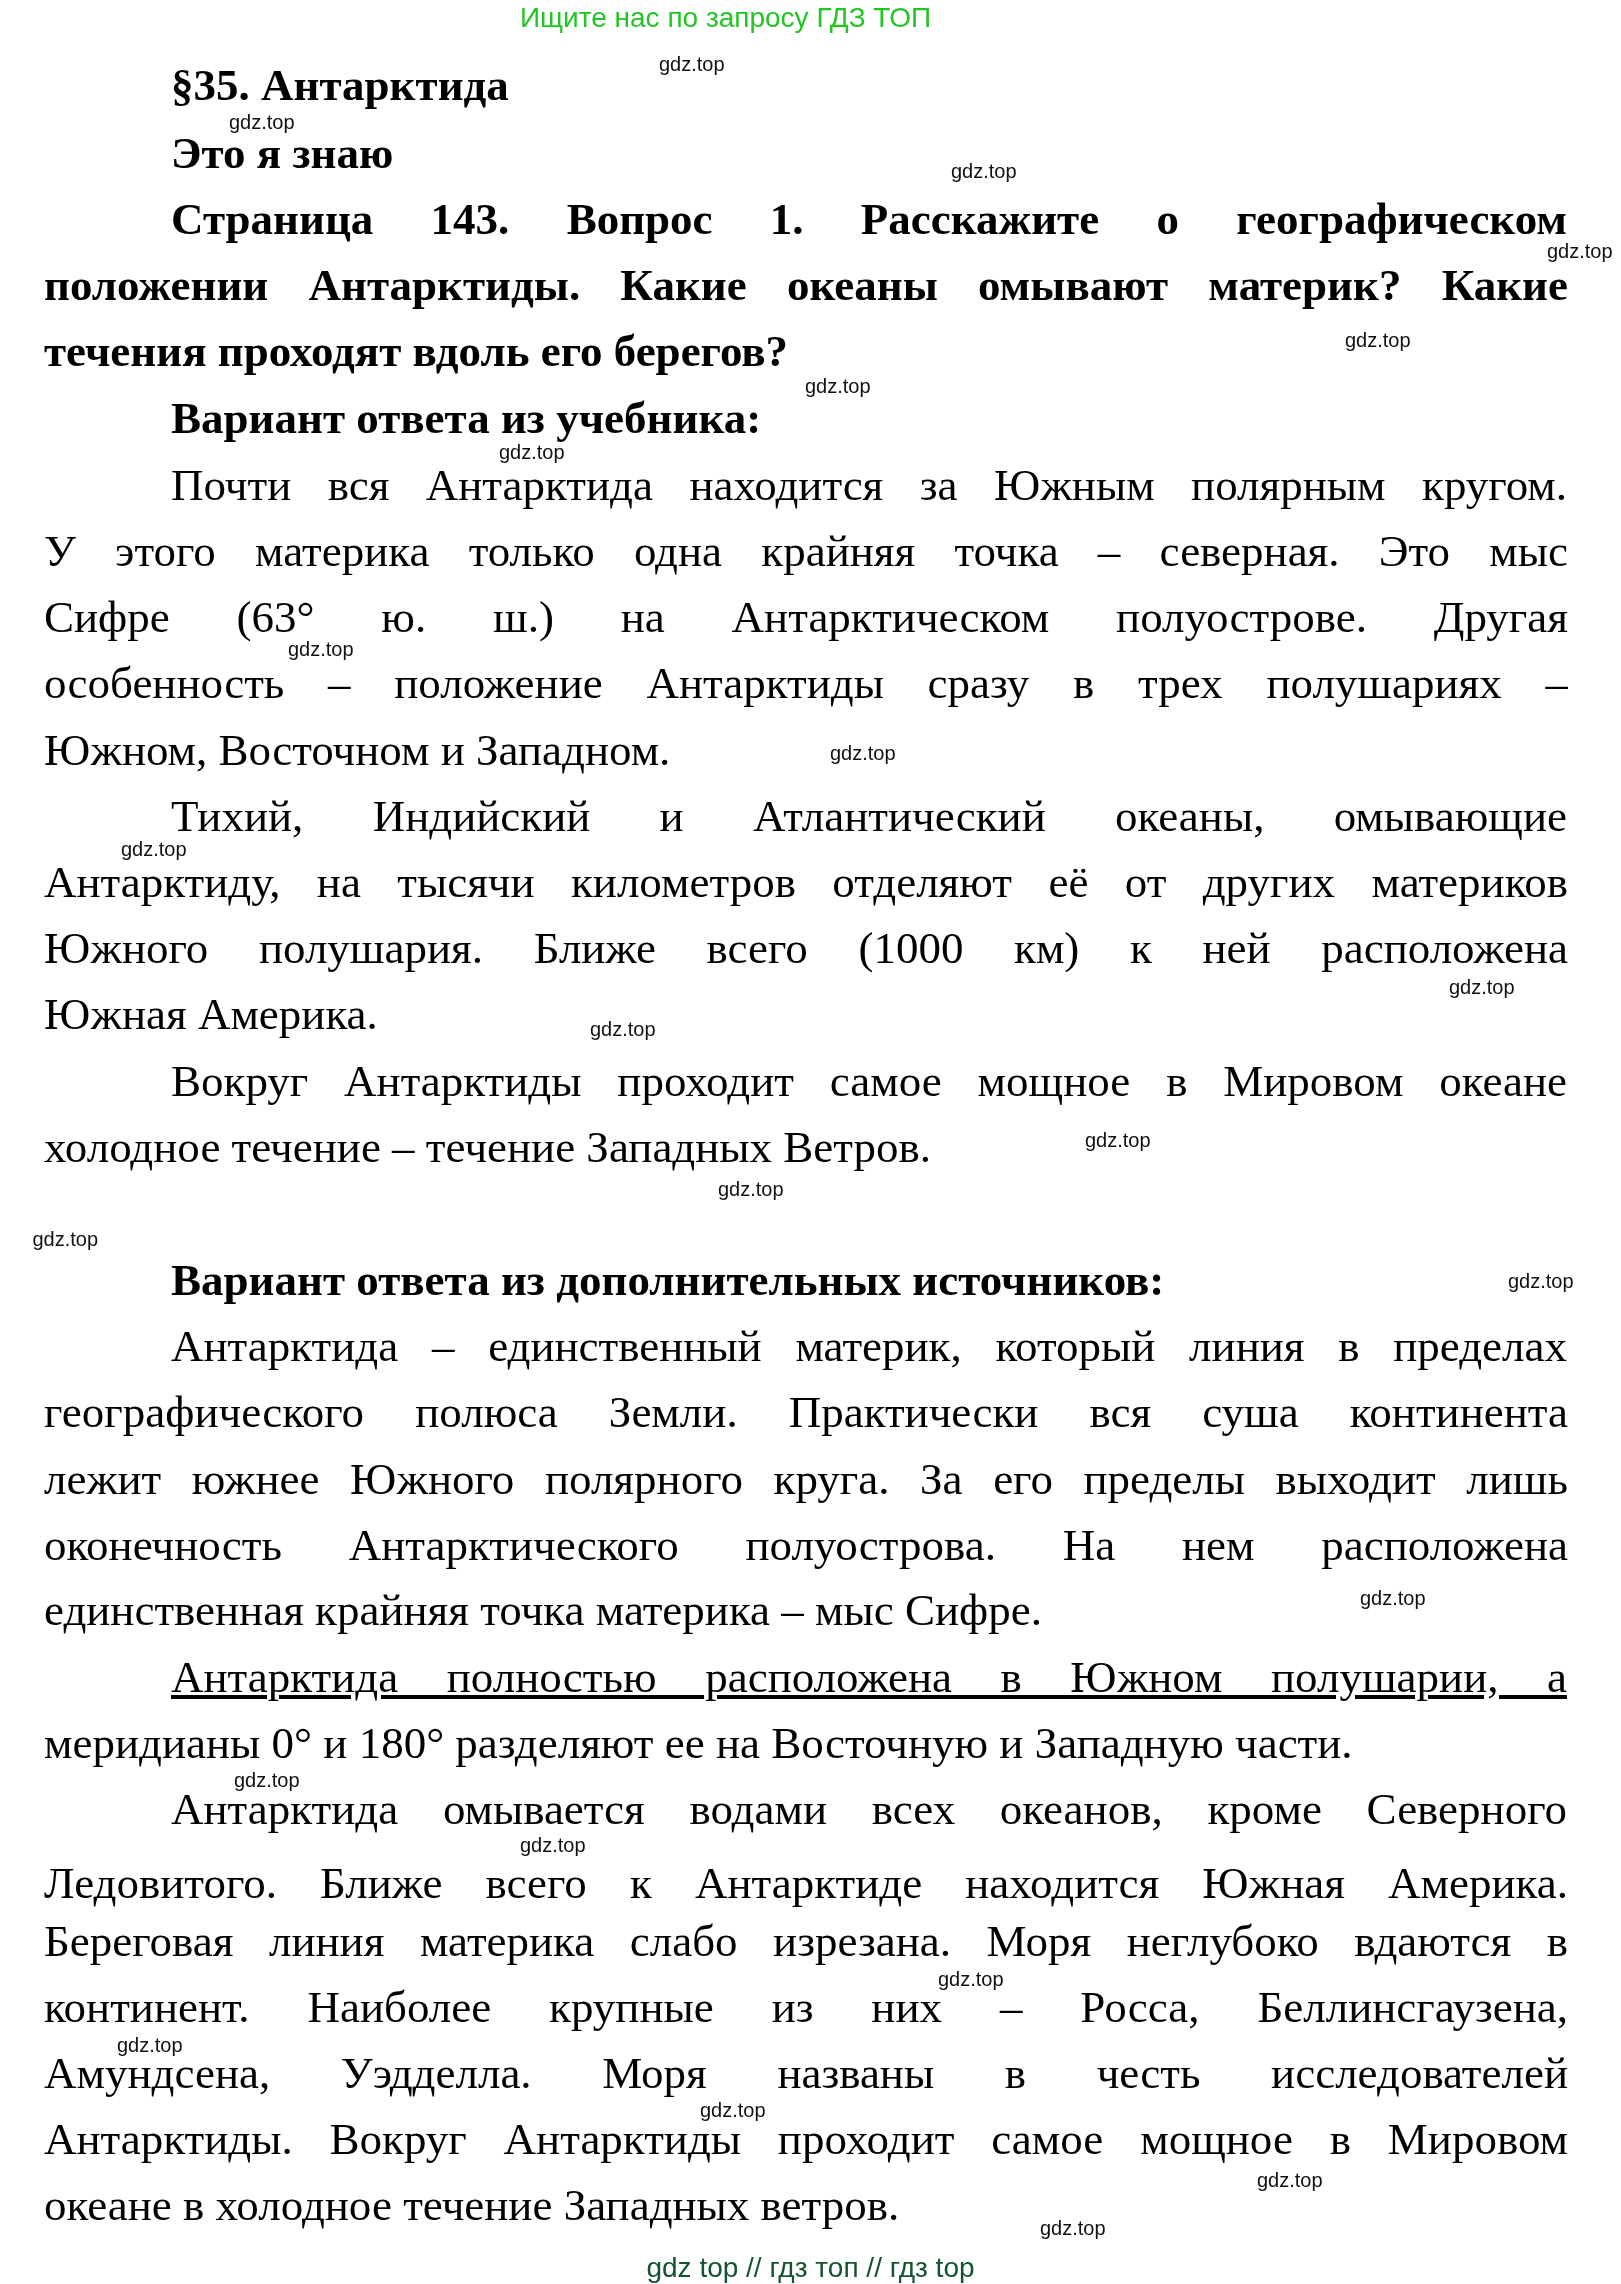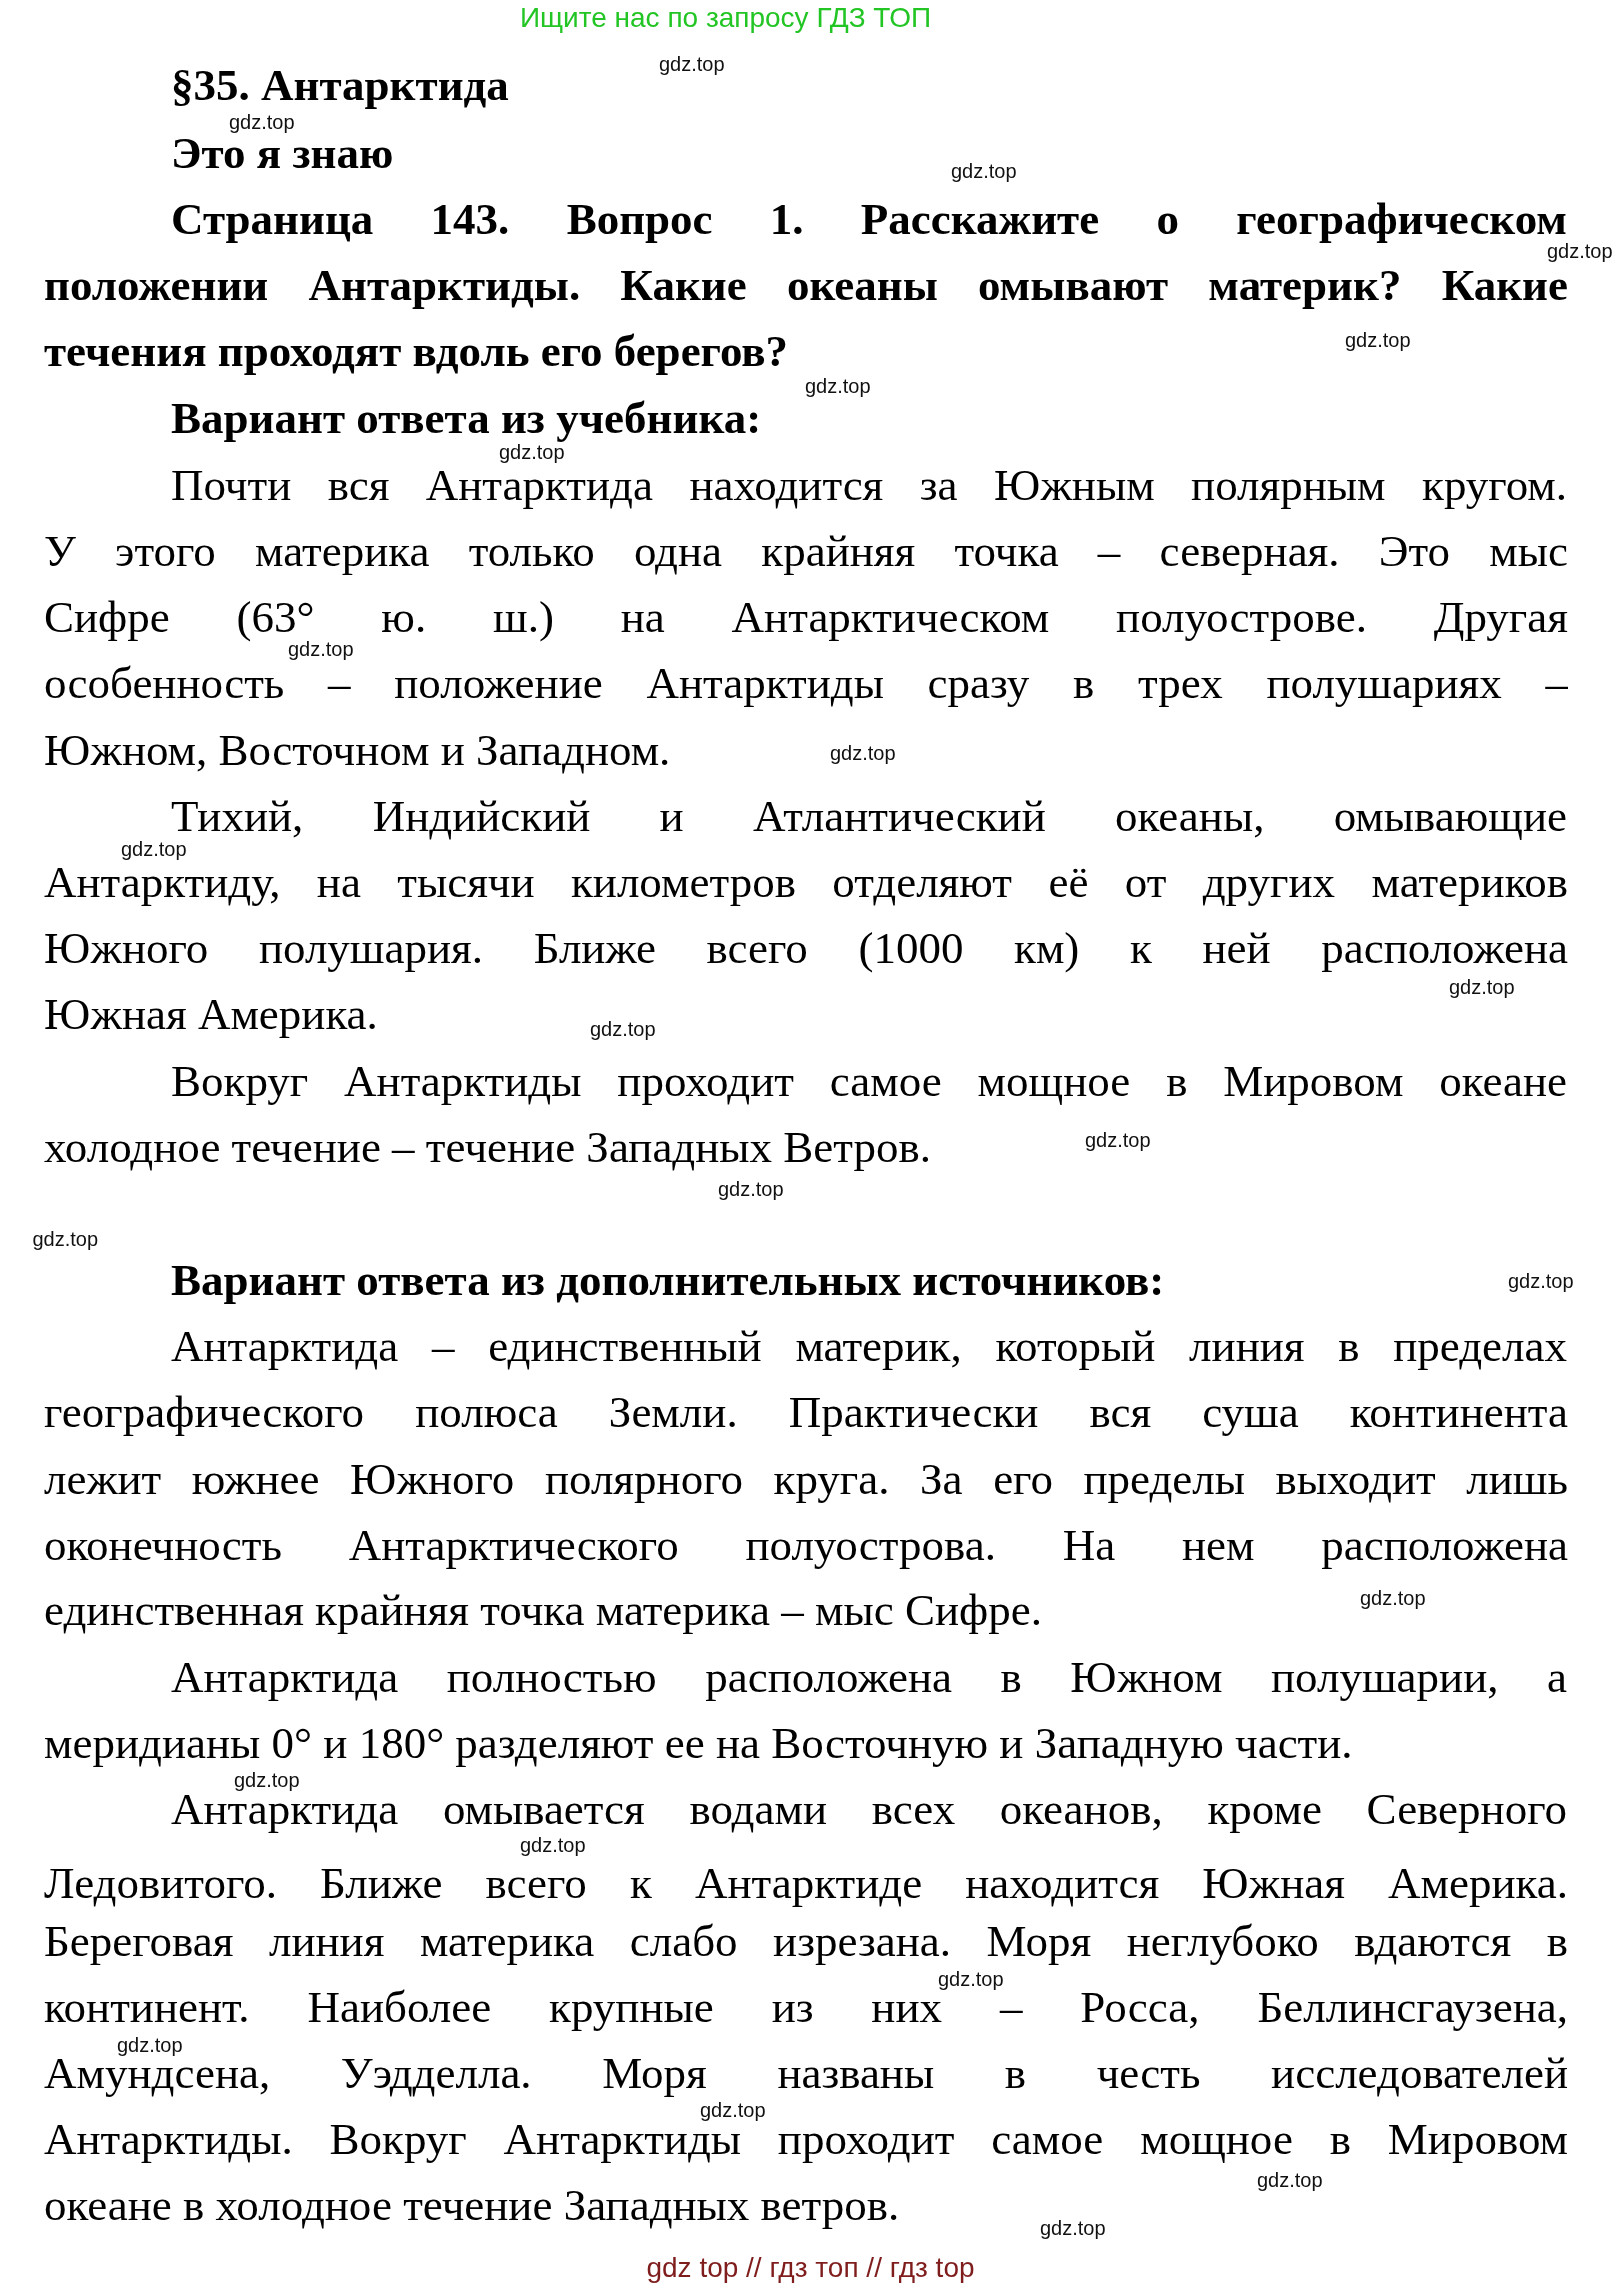--- a/index.html
+++ b/index.html
@@ -1,20 +1,20 @@
 <!DOCTYPE html>
 <html style="font-size:13.7px"><head>
 <meta charset="utf-8">
 <style>
   html, body { margin:0; padding:0; background:#ffffff; }
   body { width:1621px; height:2284px; position:relative; overflow:hidden; }
   .hdr { position:absolute; top:1.7px; left:0; width:1451px; text-align:center;
          font-family:"Liberation Sans", sans-serif; font-size:28px; color:#22c524; }
   .ftr { position:absolute; top:2252px; left:0; width:1621px; text-align:center;
-         font-family:"Liberation Sans", sans-serif; font-size:28px; color:#7f1d1d; }
+         font-family:"Liberation Sans", sans-serif; font-size:28px; color:#14532d; }
   .ln { position:absolute; left:44px; width:1524px; font-family:"Liberation Serif", serif;
         font-size:45px; line-height:55px; color:#000; white-space:nowrap; }
   .ln.j { text-align:justify; text-align-last:justify; white-space:normal; height:55px; overflow:hidden; }
   .ln.ind { left:171px; width:1396px; }
   .b { font-weight:bold; }
   .wm { position:absolute; font-family:"Liberation Sans", sans-serif; font-size:20px; color:#111; }
 </style>
 </head>
 <body>
 
@@ -39,21 +39,21 @@
 <div class="ln" style="top:987px;">Южная Америка.</div>
 <div class="ln ind j" style="top:1054px;">Вокруг Антарктиды проходит самое мощное в Мировом океане</div>
 <div class="ln" style="top:1120px;">холодное течение – течение Западных Ветров.</div>
 
 <div class="ln ind b" style="top:1253px;">Вариант ответа из дополнительных источников:</div>
 <div class="ln ind j" style="top:1319px;">Антарктида – единственный материк, который линия в пределах</div>
 <div class="ln j" style="top:1385px;">географического полюса Земли. Практически вся суша континента</div>
 <div class="ln j" style="top:1452px;">лежит южнее Южного полярного круга. За его пределы выходит лишь</div>
 <div class="ln j" style="top:1518px;">оконечность Антарктического полуострова. На нем расположена</div>
 <div class="ln" style="top:1583px;">единственная крайняя точка материка – мыс Сифре.</div>
-<div class="ln ind j" style="top:1650px;">Антарктида полностью расположена в Южном полушарии, а</div>
+<div class="ln ind j" style="top:1650px;text-decoration:underline;">Антарктида полностью расположена в Южном полушарии, а</div>
 <div class="ln" style="top:1716px;">меридианы 0° и 180° разделяют ее на Восточную и Западную части.</div>
 <div class="ln ind j" style="top:1782px;">Антарктида омывается водами всех океанов, кроме Северного</div>
 <div class="ln j" style="top:1856px;">Ледовитого. Ближе всего к Антарктиде находится Южная Америка.</div>
 <div class="ln j" style="top:1914px;">Береговая линия материка слабо изрезана. Моря неглубоко вдаются в</div>
 <div class="ln j" style="top:1980px;">континент. Наиболее крупные из них – Росса, Беллинсгаузена,</div>
 <div class="ln j" style="top:2046px;">Амундсена, Уэдделла. Моря названы в честь исследователей</div>
 <div class="ln j" style="top:2112px;">Антарктиды. Вокруг Антарктиды проходит самое мощное в Мировом</div>
 <div class="ln" style="top:2178px;">океане в холодное течение Западных ветров.</div>
 
 <div class="wm" style="left:659px;top:53px;">gdz.top</div>

